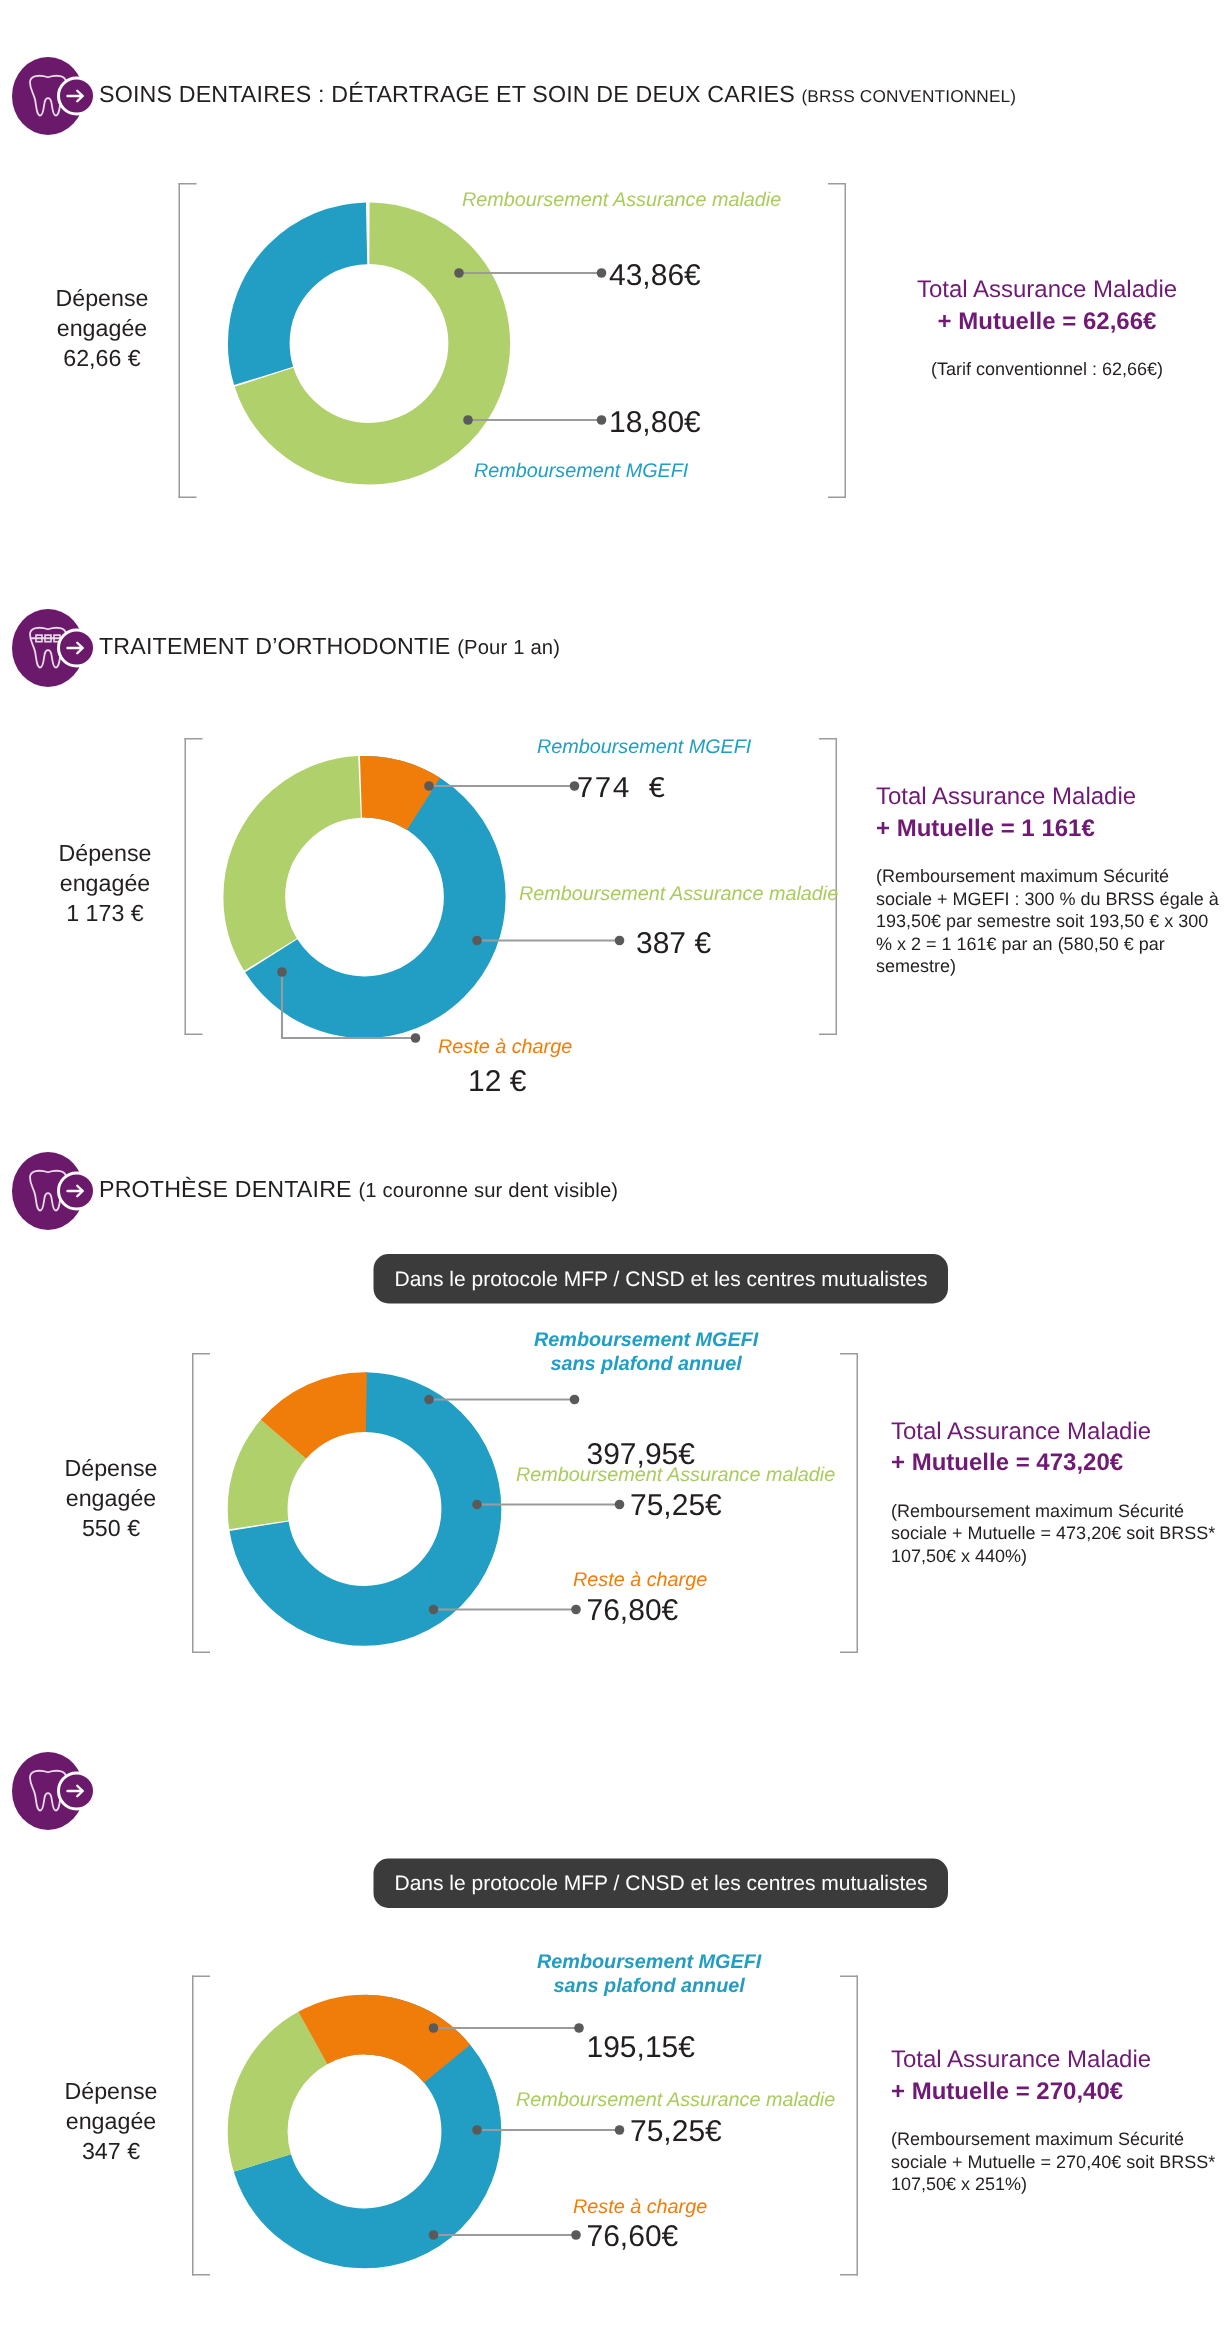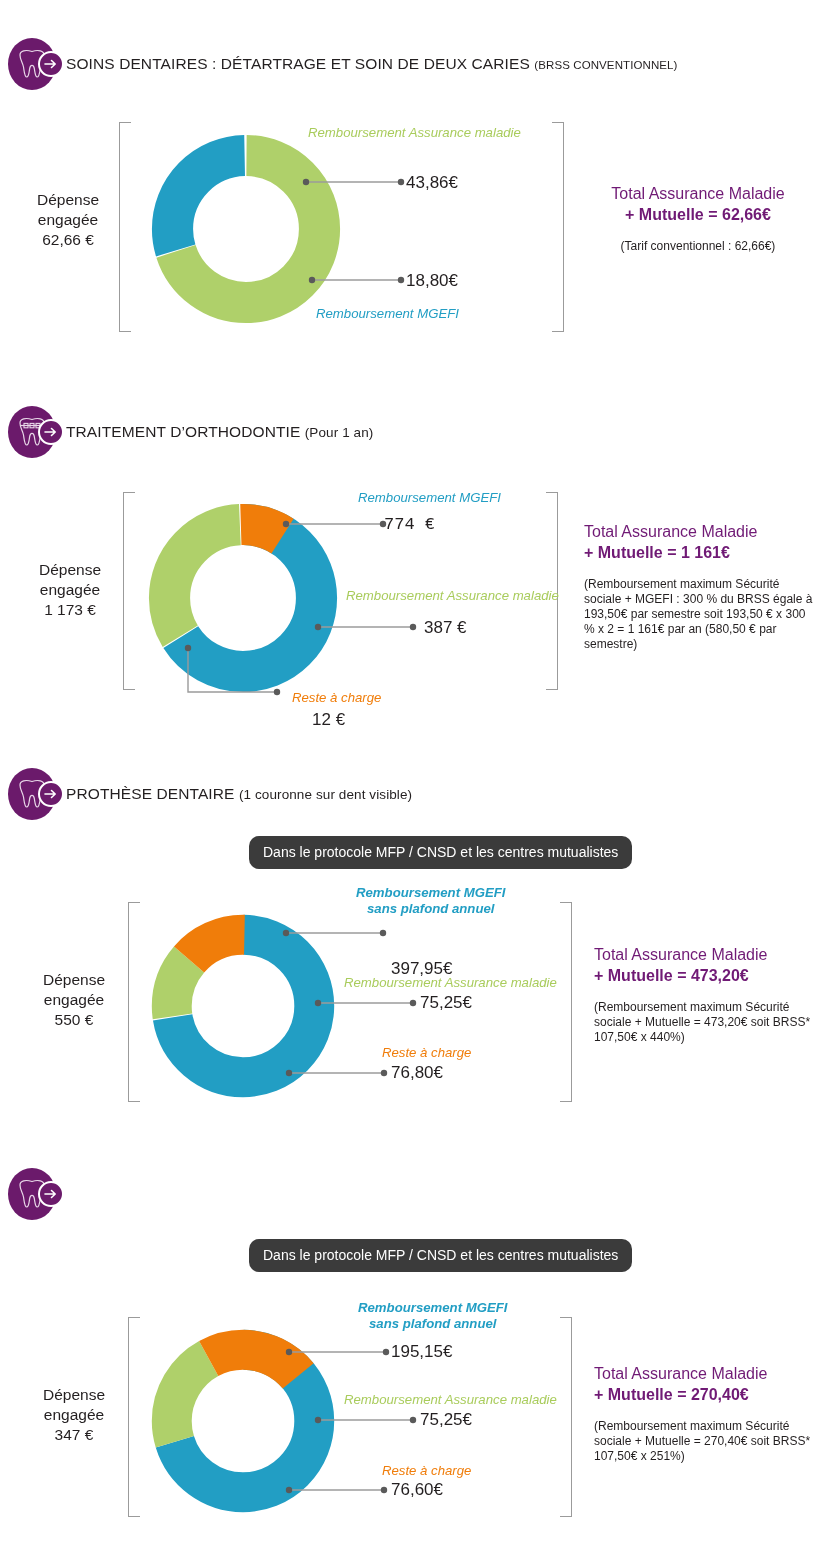--- a/index.html
+++ b/index.html
@@ -104,21 +104,21 @@
     line-height: 16px;
     white-space: nowrap;
   }
   .cat-label.green { color: #a9cc5c; }
   .cat-label.blue  { color: #229ec4; }
   .cat-label.orange{ color: #f07d0a; }
   .cat-label.two-line { font-weight: bold; }
 
   .value-label {
     position: absolute;
-    font-size: 17px;
+    font-size: 20px;
     color: #231f20;
     white-space: nowrap;
   }
 
   .leader { position: absolute; }
 
   
   .summary { position: absolute; }
   .summary .total {
     font-size: 16px;
@@ -385,21 +385,21 @@
 
     <div class="cat-label blue two-line" style="left:358px; top:0px; text-align:center;">
       <div>Remboursement MGEFI</div>
       <div style="text-align:center;">sans plafond annuel</div>
     </div>
     <svg class="leader" style="left:283px; top:44px;" width="115" height="16" viewBox="0 0 115 16">
       <line x1="6" y1="8" x2="102" y2="8" stroke="#9b9b9b" stroke-width="1.4"></line>
       <circle cx="6" cy="8" r="3.2" fill="#5a5a5a"></circle>
       <circle cx="103" cy="8" r="3.2" fill="#5a5a5a"></circle>
     </svg>
-    <div class="value-label" style="left:391px; top:42px;">195,15€</div>
+    <div class="value-label" style="left:391px; top:54px;">195,15€</div>
 
     <div class="cat-label green" style="left:344px; top:92px;">Remboursement Assurance maladie</div>
     <svg class="leader" style="left:312px; top:112px;" width="112" height="16" viewBox="0 0 112 16">
       <line x1="6" y1="8" x2="100" y2="8" stroke="#9b9b9b" stroke-width="1.4"></line>
       <circle cx="6" cy="8" r="3.2" fill="#5a5a5a"></circle>
       <circle cx="101" cy="8" r="3.2" fill="#5a5a5a"></circle>
     </svg>
     <div class="value-label" style="left:420px; top:110px;">75,25€</div>
 
     <div class="cat-label orange" style="left:382px; top:163px;">Reste à charge</div>

